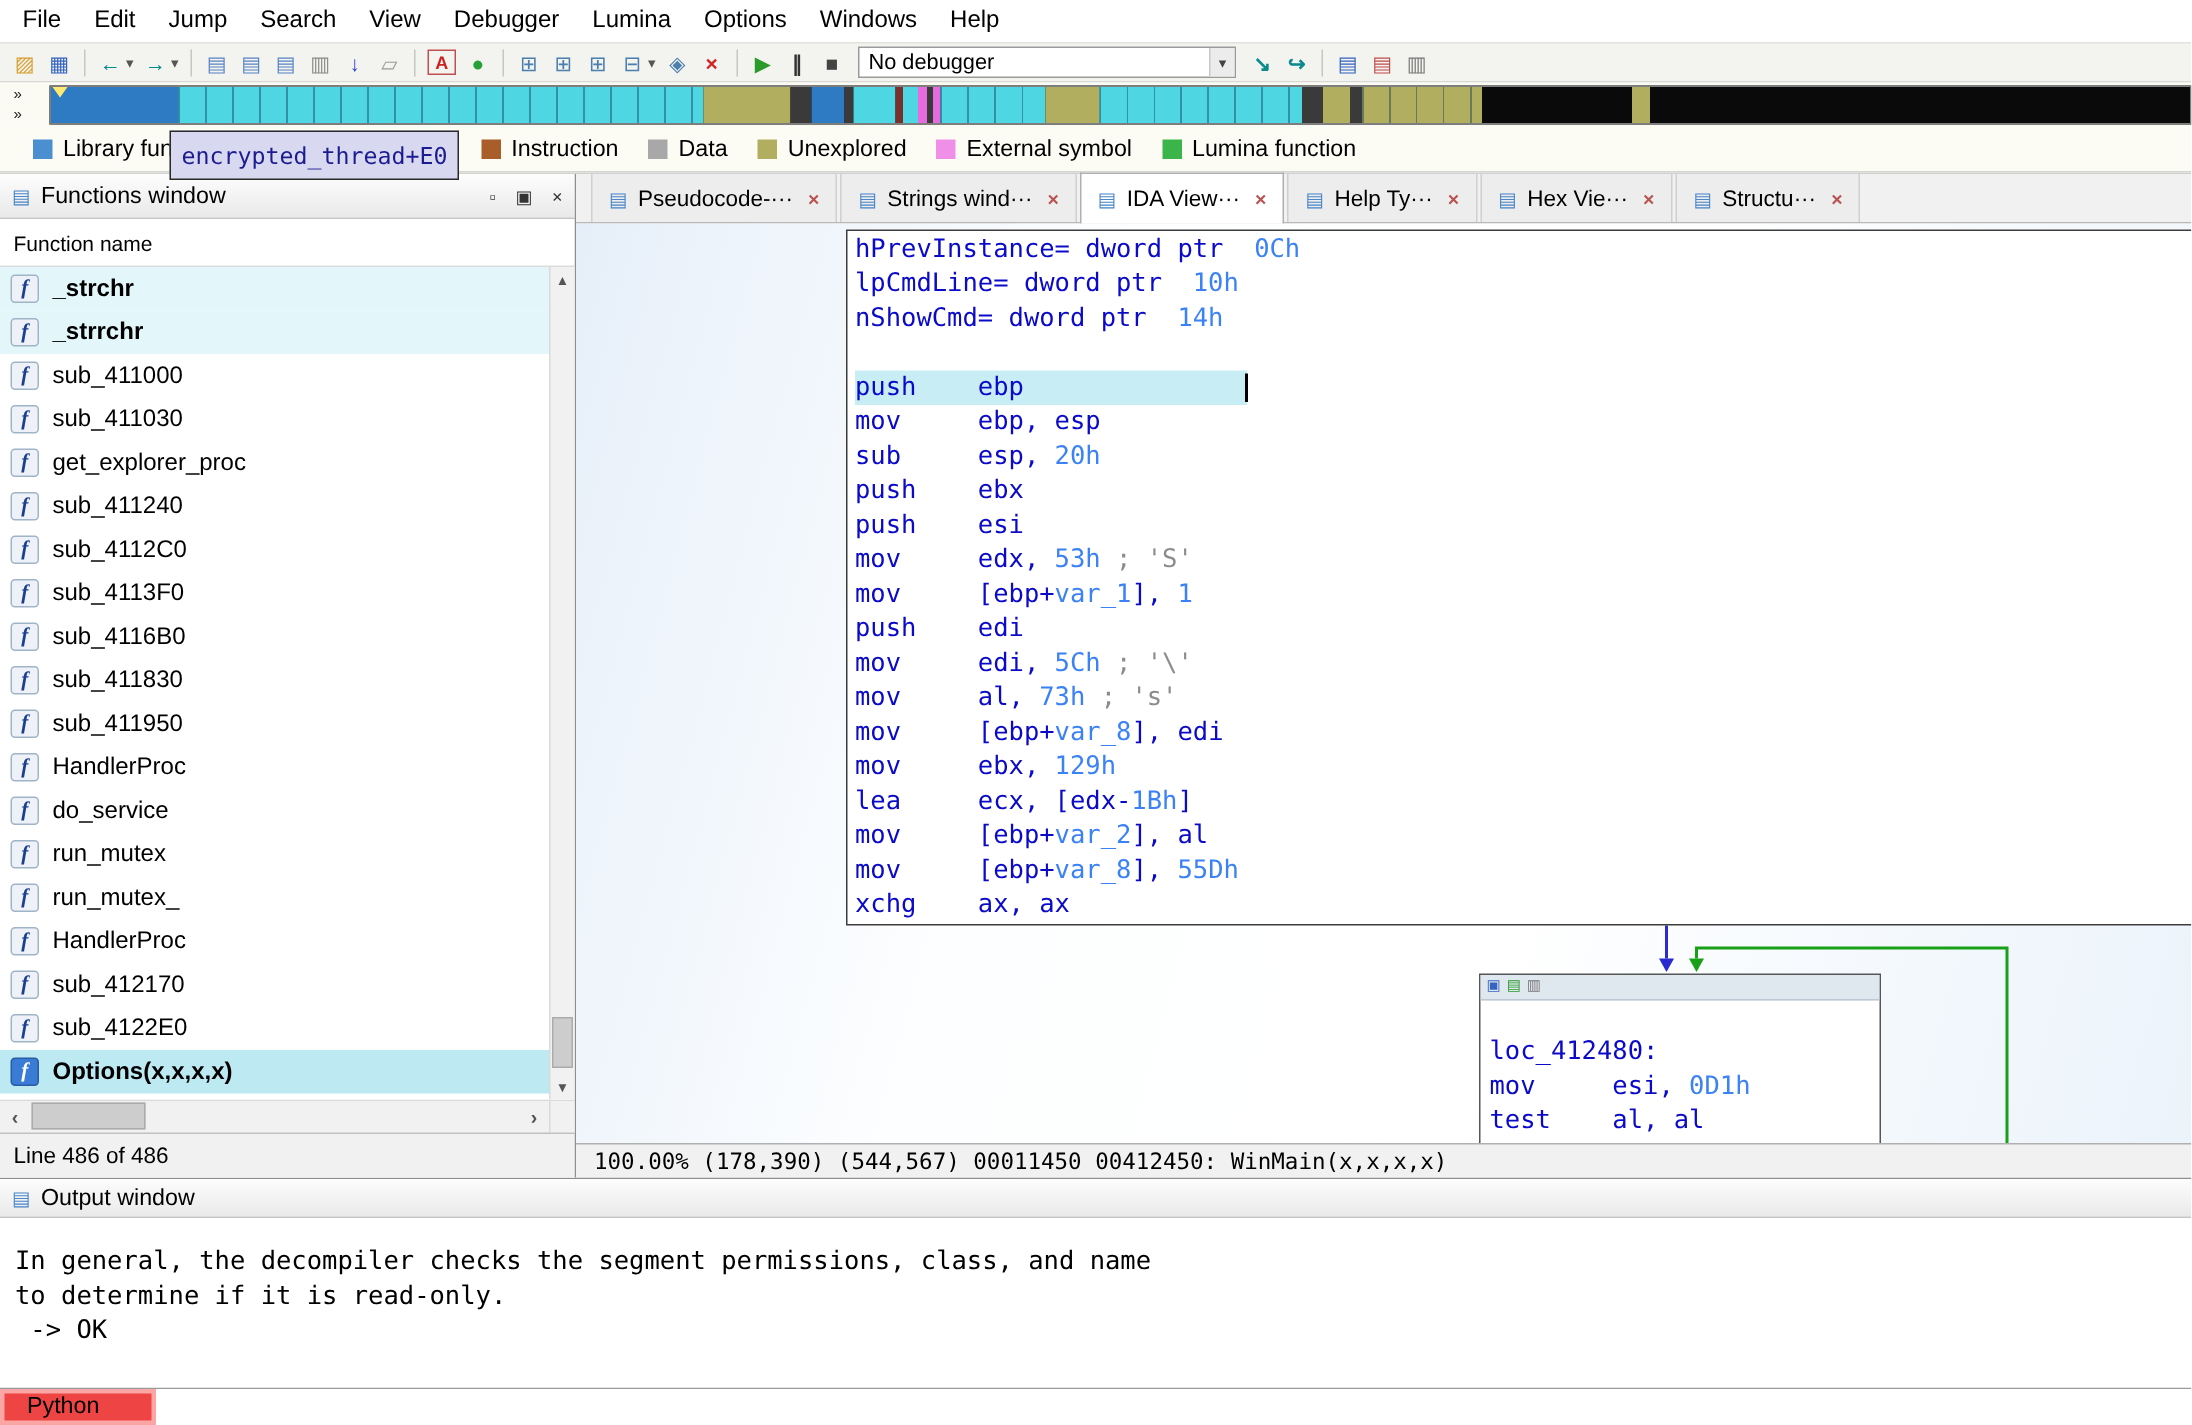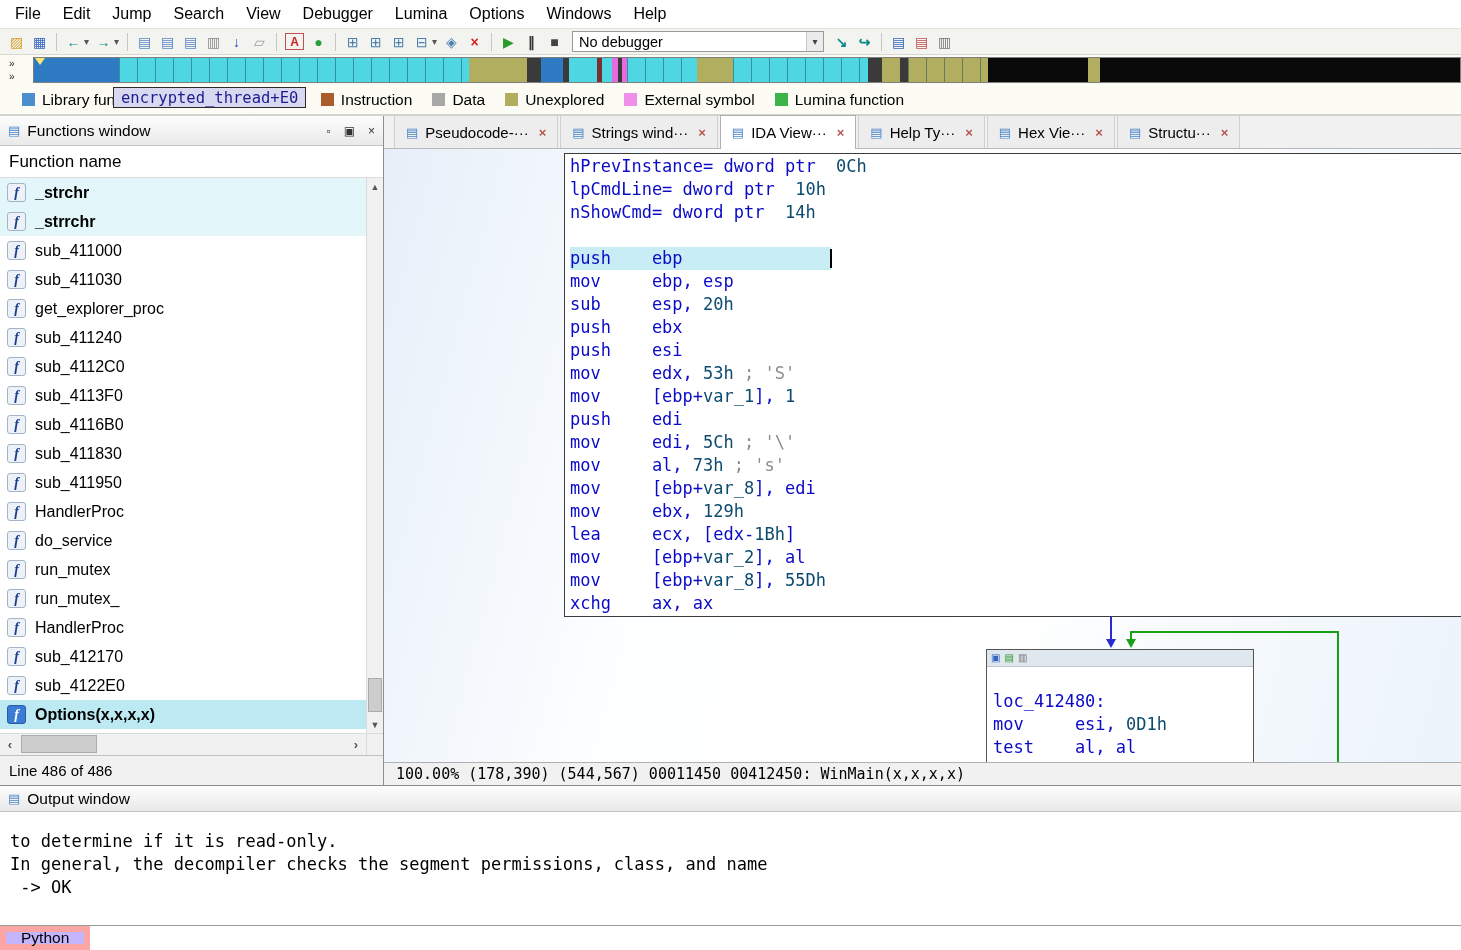--- a/index.html
+++ b/index.html
@@ -34,35 +34,35 @@
   .striped{background-image:repeating-linear-gradient(90deg,rgba(15,60,90,.45) 0 1px,transparent 1px 18px)}
   .nav-marker{position:absolute;left:1px;top:0;width:0;height:0;z-index:3;
               border-left:5px solid transparent;border-right:5px solid transparent;border-top:7px solid #ffe870}
 
   
   .legend{height:30px;background:#fcfcf4;display:flex;align-items:center;padding-left:22px;
           position:relative;border-bottom:1px solid #d4d4d0;font-size:15.5px}
   #legend-items{display:flex;align-items:center;gap:20px}
   .legend-item{display:flex;align-items:center;gap:7px}
   .legend-sq{width:13px;height:13px;display:inline-block}
-  .hint-popup{position:absolute;left:113px;top:2px;height:21px;z-index:10;display:flex;align-items:center;
+  .hint-popup{position:absolute;left:113px;top:2px;height:33px;z-index:10;display:flex;align-items:center;
               padding:0 7px;background:#d8d8f0;border:1px solid #2a2a2a;color:#1c1c90;
               font:15.5px "DejaVu Sans Mono",monospace}
 
   
   .main{display:flex;height:670px;border-top:1px solid #d0d0cc}
 
   
   .funcpanel{width:384px;display:flex;flex-direction:column;background:#fff;border-right:1px solid #8e8e8e}
   .panel-title{height:30px;background:linear-gradient(#fdfdfd,#e9e9e9);border-bottom:1px solid #c4c4c4;
                display:flex;align-items:center;gap:7px;padding:0 8px;font-size:15.5px}
   .p-icon{color:#4a86c8;font-size:13px}
   .btns{margin-left:auto;display:flex;gap:13px;color:#333;font-size:12px}
   .func-header{height:32px;display:flex;align-items:center;padding:0 9px;background:#fff;
-               border-bottom:1px solid #dcdcdc;font-size:17px}
+               border-bottom:1px solid #dcdcdc;font-size:14px}
   .func-body{flex:1;position:relative;overflow:hidden;background:#fff}
   #func-list{position:absolute;inset:0 17px 0 0}
   .func-row{height:29px;display:flex;align-items:center;gap:9px;padding:0 7px;font-size:16px}
   .func-row.lib{background:#e3f6f9}
   .func-row.sel{background:#bce9f2}
   .f-icon{width:19px;height:19px;flex:0 0 19px;border:1px solid #a0b4c8;border-radius:3px;background:#eef2f8;
           color:#1a3f8f;display:flex;align-items:center;justify-content:center;
           font-family:"Liberation Serif",serif;font-style:italic;font-weight:bold;font-size:14px}
   .f-icon.sel{background:#3a7bd5;border-color:#2a5ba5;color:#fff}
   .fname.bold{font-weight:bold}
@@ -87,21 +87,21 @@
   .tab.active{background:#fff;border-color:#b0b0b0;height:34px;margin-bottom:-1px;position:relative;z-index:2}
   .tab-icon{font-size:13px}
   .tab-close{color:#b85450;font-weight:bold;font-size:13px;margin-left:3px}
   .canvas{flex:1;position:relative;overflow:hidden;
           background:linear-gradient(105deg,#e6eff9 0%,#fdfeff 30%,#ffffff 60%,#ebf3fb 100%)}
   #edges{position:absolute;left:0;top:0;z-index:1}
   .node1{position:absolute;left:180px;top:4px;width:906px;height:464px;background:#fff;
          border:1px solid #3c3c3c;padding:1px 0 0 5px;overflow:hidden;z-index:2}
   .dline{height:23px;line-height:23px;font-family:"DejaVu Sans Mono",monospace;font-size:17px;white-space:pre}
   .seg-b{color:#0a0ac8}
-  .seg-g{color:#0c4a6e}
+  .seg-g{color:#3b82f6}
   .seg-c{color:#8c8c8c}
   .dline.cur{position:relative;
              background:linear-gradient(90deg,#c9edf4 0,#c9edf4 261px,rgba(0,0,0,0) 261px)}
   .caret{position:absolute;left:260px;top:2px;width:2px;height:19px;background:#000}
   .node2{position:absolute;left:602px;top:500px;width:268px;height:116px;background:#fff;
          border:1px solid #555;overflow:hidden;z-index:2}
   .node2-hdr{height:17px;background:#dfe7ef;border-bottom:1px solid #bcc8d4;display:flex;
              align-items:center;gap:4px;padding:0 4px;font-size:10px;line-height:10px}
   #node2-code .dline{padding-left:6px}
   .ida-status{height:23px;background:#f1f1f1;border-top:1px solid #b0b0b0;display:flex;align-items:center;
@@ -109,21 +109,21 @@
 
   
   .outputwin{height:140px;display:flex;flex-direction:column;border-top:1px solid #8e8e8e}
   .outputwin .panel-title{height:26px}
   #output-body{flex:1;background:#fff;overflow:hidden;padding-left:10px}
   .oline{height:23px;line-height:23px;font-family:"DejaVu Sans Mono",monospace;font-size:17px;white-space:pre}
   .oline:first-child{margin-top:-5px}
 
   
   .pyrow{height:25px;display:flex;align-items:stretch;background:#fff;border-top:1px solid #9a9a9a}
-  .pytab{width:90px;border:6px solid #fca5a5;background:#c4b5fd;display:flex;align-items:center;
+  .pytab{width:104px;border:3px solid #fca5a5;background:#ef4444;display:flex;align-items:center;
          padding-left:15px;font-size:15.5px}
   .pyinput{flex:1;border:none;outline:none;background:#fff;
            font-family:"DejaVu Sans Mono",monospace;font-size:15px;padding-left:6px}
 </style>
 </head>
 <body>
 
 <div id="app">
 
   <div id="menubar" class="menubar">
@@ -439,22 +439,22 @@
 
   </div>
 
   <div class="outputwin">
     <div class="panel-title">
       <span class="p-icon">▤</span>
       <span class="p-title">Output window</span>
     </div>
     <div id="output-body">
         <div class="oline">&nbsp;</div>
+        <div class="oline">In general, the decompiler checks the segment permissions, class, and name</div>
         <div class="oline">to determine if it is read-only.</div>
-        <div class="oline">In general, the decompiler checks the segment permissions, class, and name</div>
         <div class="oline"> -&gt; OK</div>
       </div>
   </div>
 
   <div class="pyrow">
     <div class="pytab">Python</div>
     <input class="pyinput" style="">
   </div>
 
 </div>

